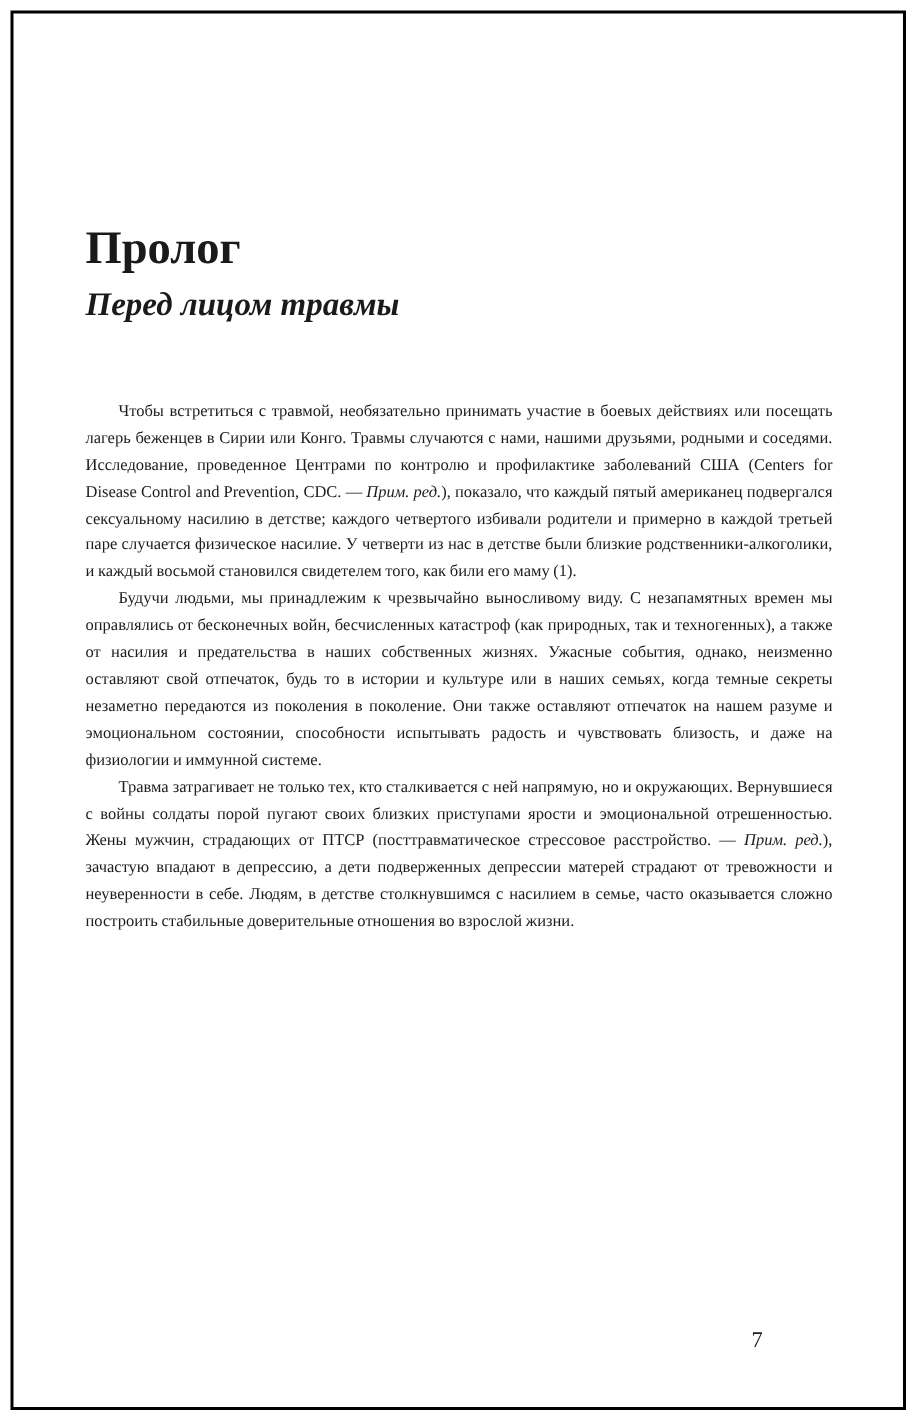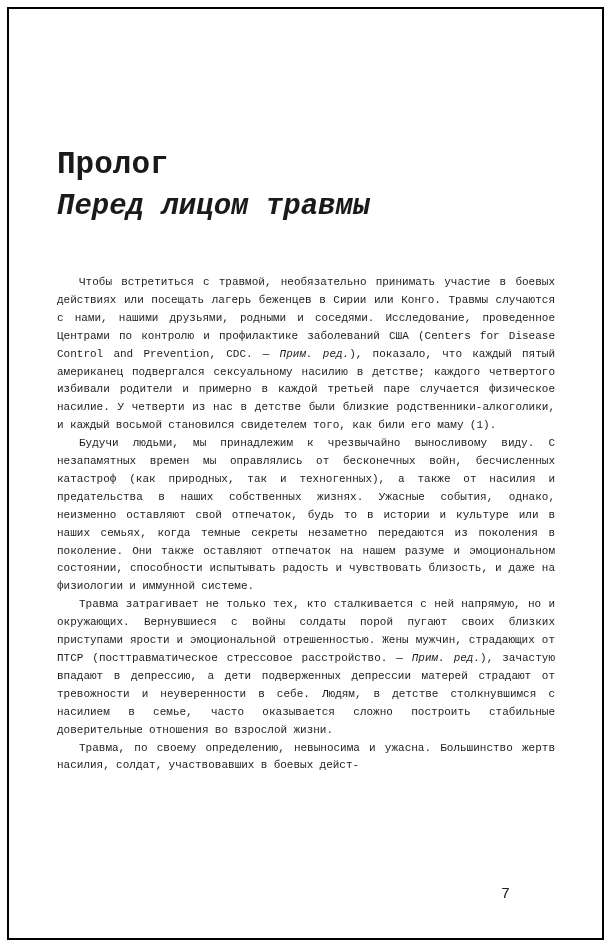--- a/index.html
+++ b/index.html
@@ -18,32 +18,31 @@
   .frame {
     position: absolute;
     top: 7px; left: 7px; right: 7px; bottom: 7px;
     border: 2px solid #000000;
     pointer-events: none;
   }
   .content {
     position: absolute;
     top: 0; left: 0; right: 0; bottom: 0;
     padding: 0 56px 16px 57px;
-    font-family: Liberation Mono, monospace;
   }
   .title {
     margin-top: 147px;
     font-size: 31px;
     line-height: 1.15;
     font-weight: bold;
     color: #1a1a1a;
   }
   .subtitle {
     margin-top: 7px;
-    font-size: 29px;
+    font-size: 22px;
     line-height: 1.15;
     font-weight: bold;
     font-style: italic;
     color: #1a1a1a;
   }
   .body-text {
     margin-top: 51px;
     font-size: 11px;
     line-height: 17.9px;
     text-align: justify;
@@ -68,17 +67,16 @@
 
 <div class="page">
   <div class="frame"></div>
   <div class="content">
     <h1 class="title">Пролог</h1>
     <h2 class="subtitle">Перед лицом травмы</h2>
     <div class="body-text">
         <p><span>Чтобы встретиться с травмой, необязательно принимать участие в боевых действиях или посещать лагерь беженцев в Сирии или Конго. Травмы случаются с нами, нашими друзьями, родными и соседями. Исследование, проведенное Центрами по контролю и профилактике заболеваний США (Centers for Disease Control and Prevention, CDC. — </span><span class="italic">Прим. ред.</span><span>), показало, что каждый пятый американец подвергался сексуальному насилию в детстве; каждого четвертого избивали родители и примерно в каждой третьей паре случается физическое насилие. У четверти из нас в детстве были близкие родственники-алкоголики, и каждый восьмой становился свидетелем того, как били его маму (1).</span></p>
         <p><span>Будучи людьми, мы принадлежим к чрезвычайно выносливому виду. С незапамятных времен мы оправлялись от бесконечных войн, бесчисленных катастроф (как природных, так и техногенных), а также от насилия и предательства в наших собственных жизнях. Ужасные события, однако, неизменно оставляют свой отпечаток, будь то в истории и культуре или в наших семьях, когда темные секреты незаметно передаются из поколения в поколение. Они также оставляют отпечаток на нашем разуме и эмоциональном состоянии, способности испытывать радость и чувствовать близость, и даже на физиологии и иммунной системе.</span></p>
         <p><span>Травма затрагивает не только тех, кто сталкивается с ней напрямую, но и окружающих. Вернувшиеся с войны солдаты порой пугают своих близких приступами ярости и эмоциональной отрешенностью. Жены мужчин, страдающих от ПТСР (посттравматическое стрессовое расстройство. — </span><span class="italic">Прим. ред.</span><span>), зачастую впадают в депрессию, а дети подверженных депрессии матерей страдают от тревожности и неуверенности в себе. Людям, в детстве столкнувшимся с насилием в семье, часто оказывается сложно построить стабильные доверительные отношения во взрослой жизни.</span></p>
-        <p><span>Травма, по своему определению, невыносима и ужасна. Большинство жертв насилия, солдат, участвовавших в боевых дейст-</span></p>
       </div>
     <div class="page-number">7</div>
   </div>
 </div>
 
 </body></html>

